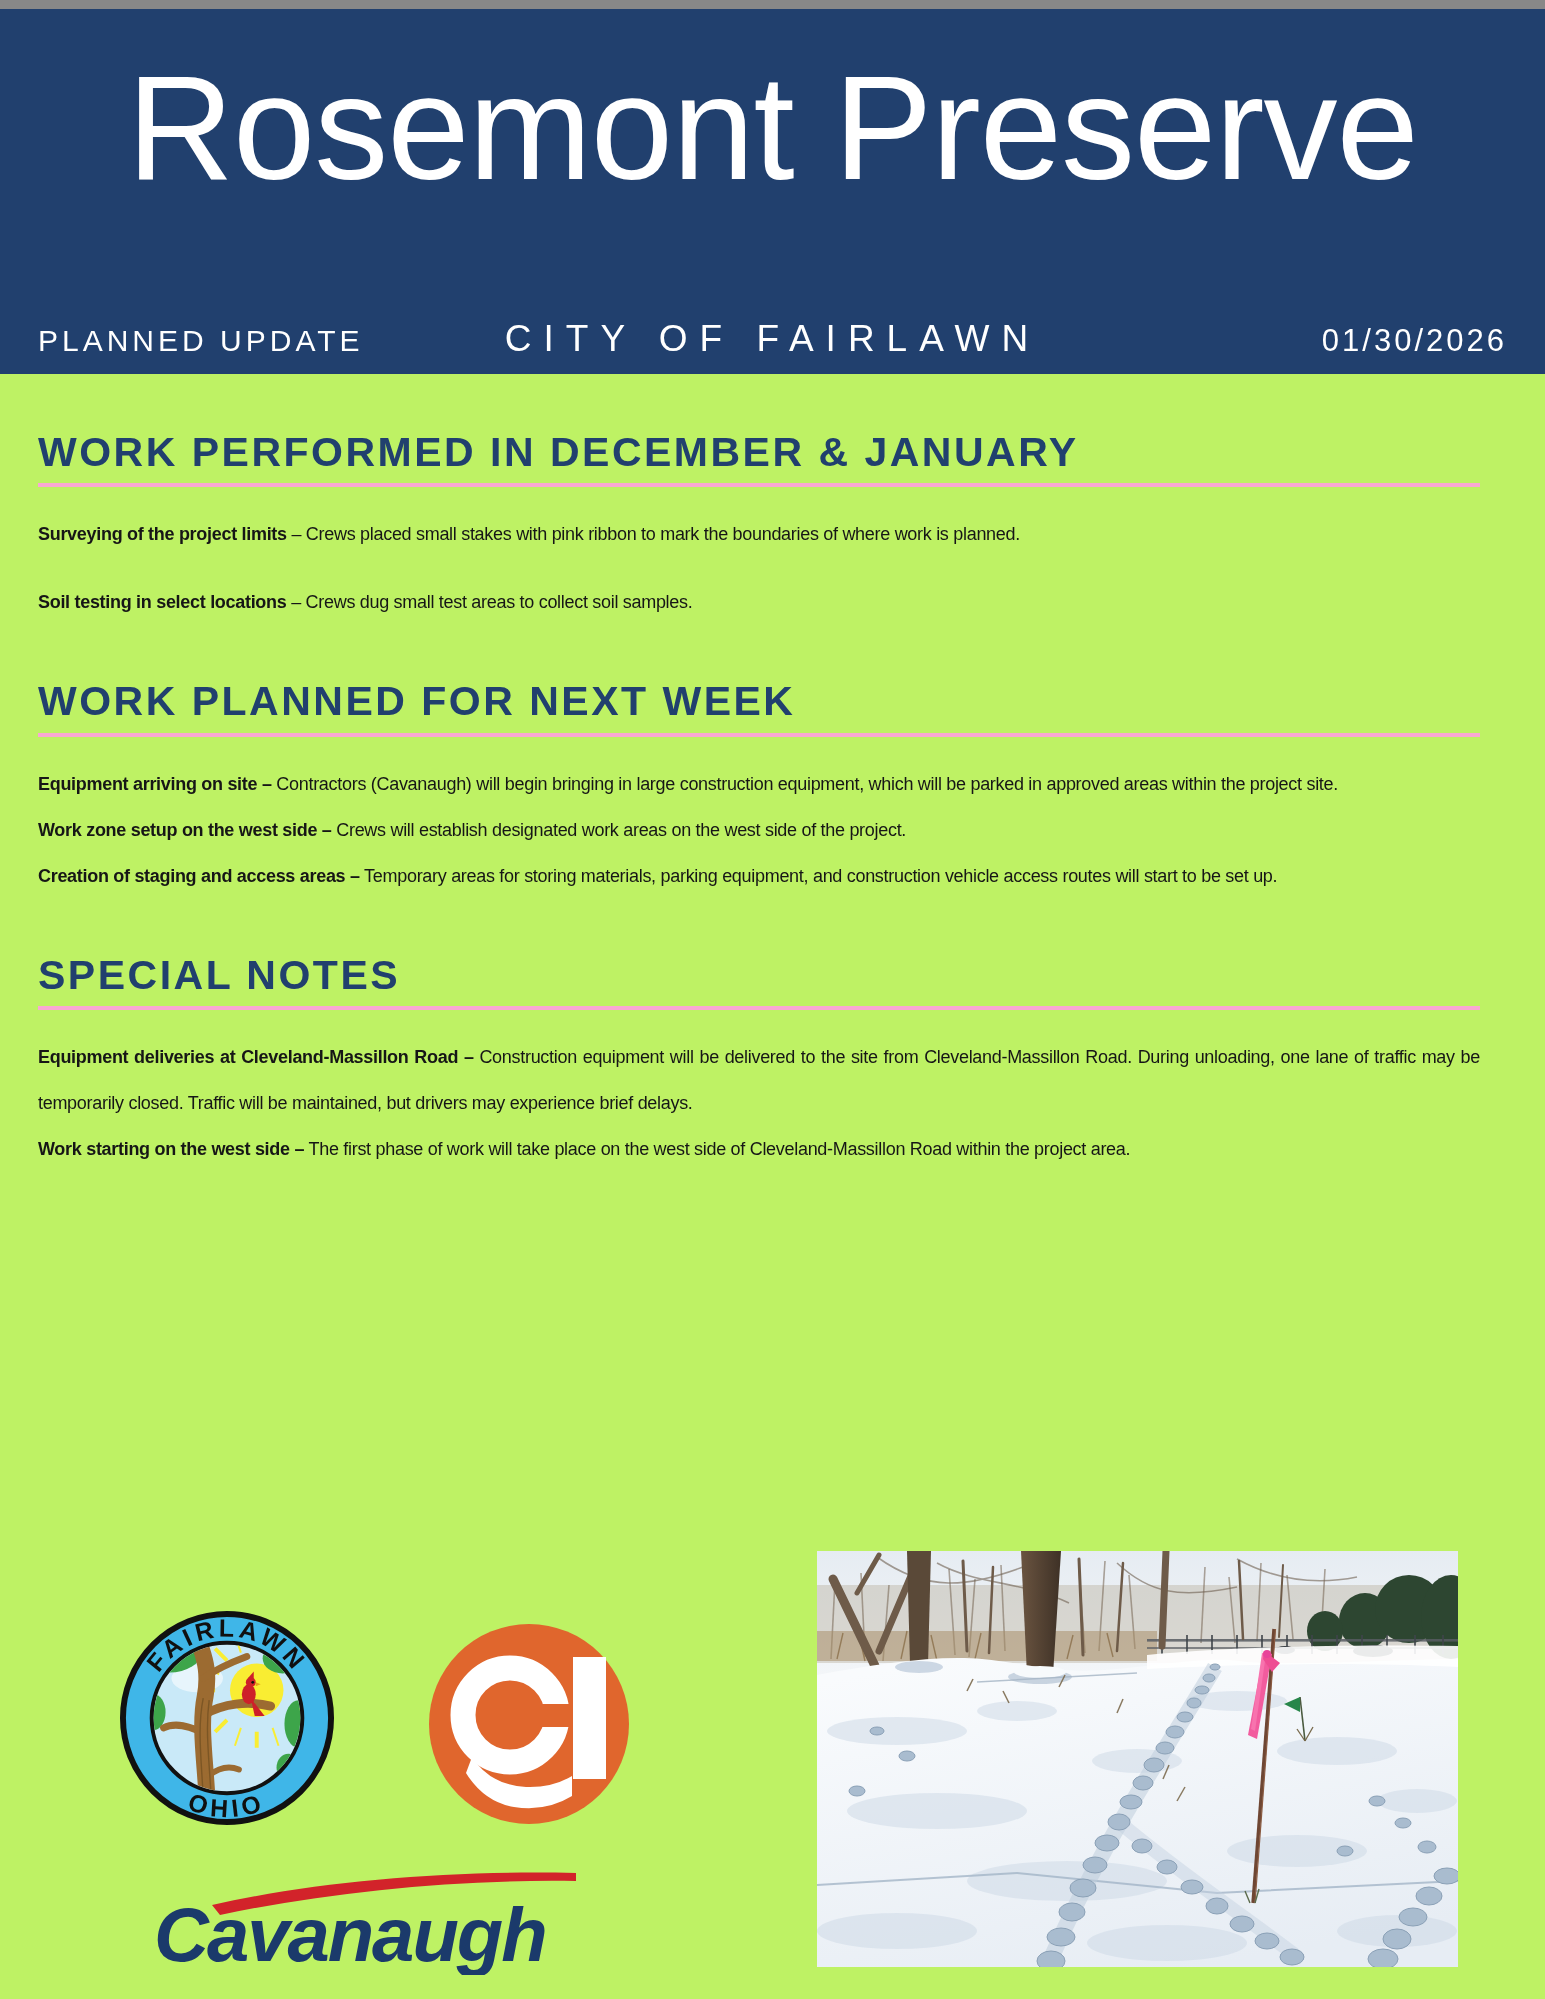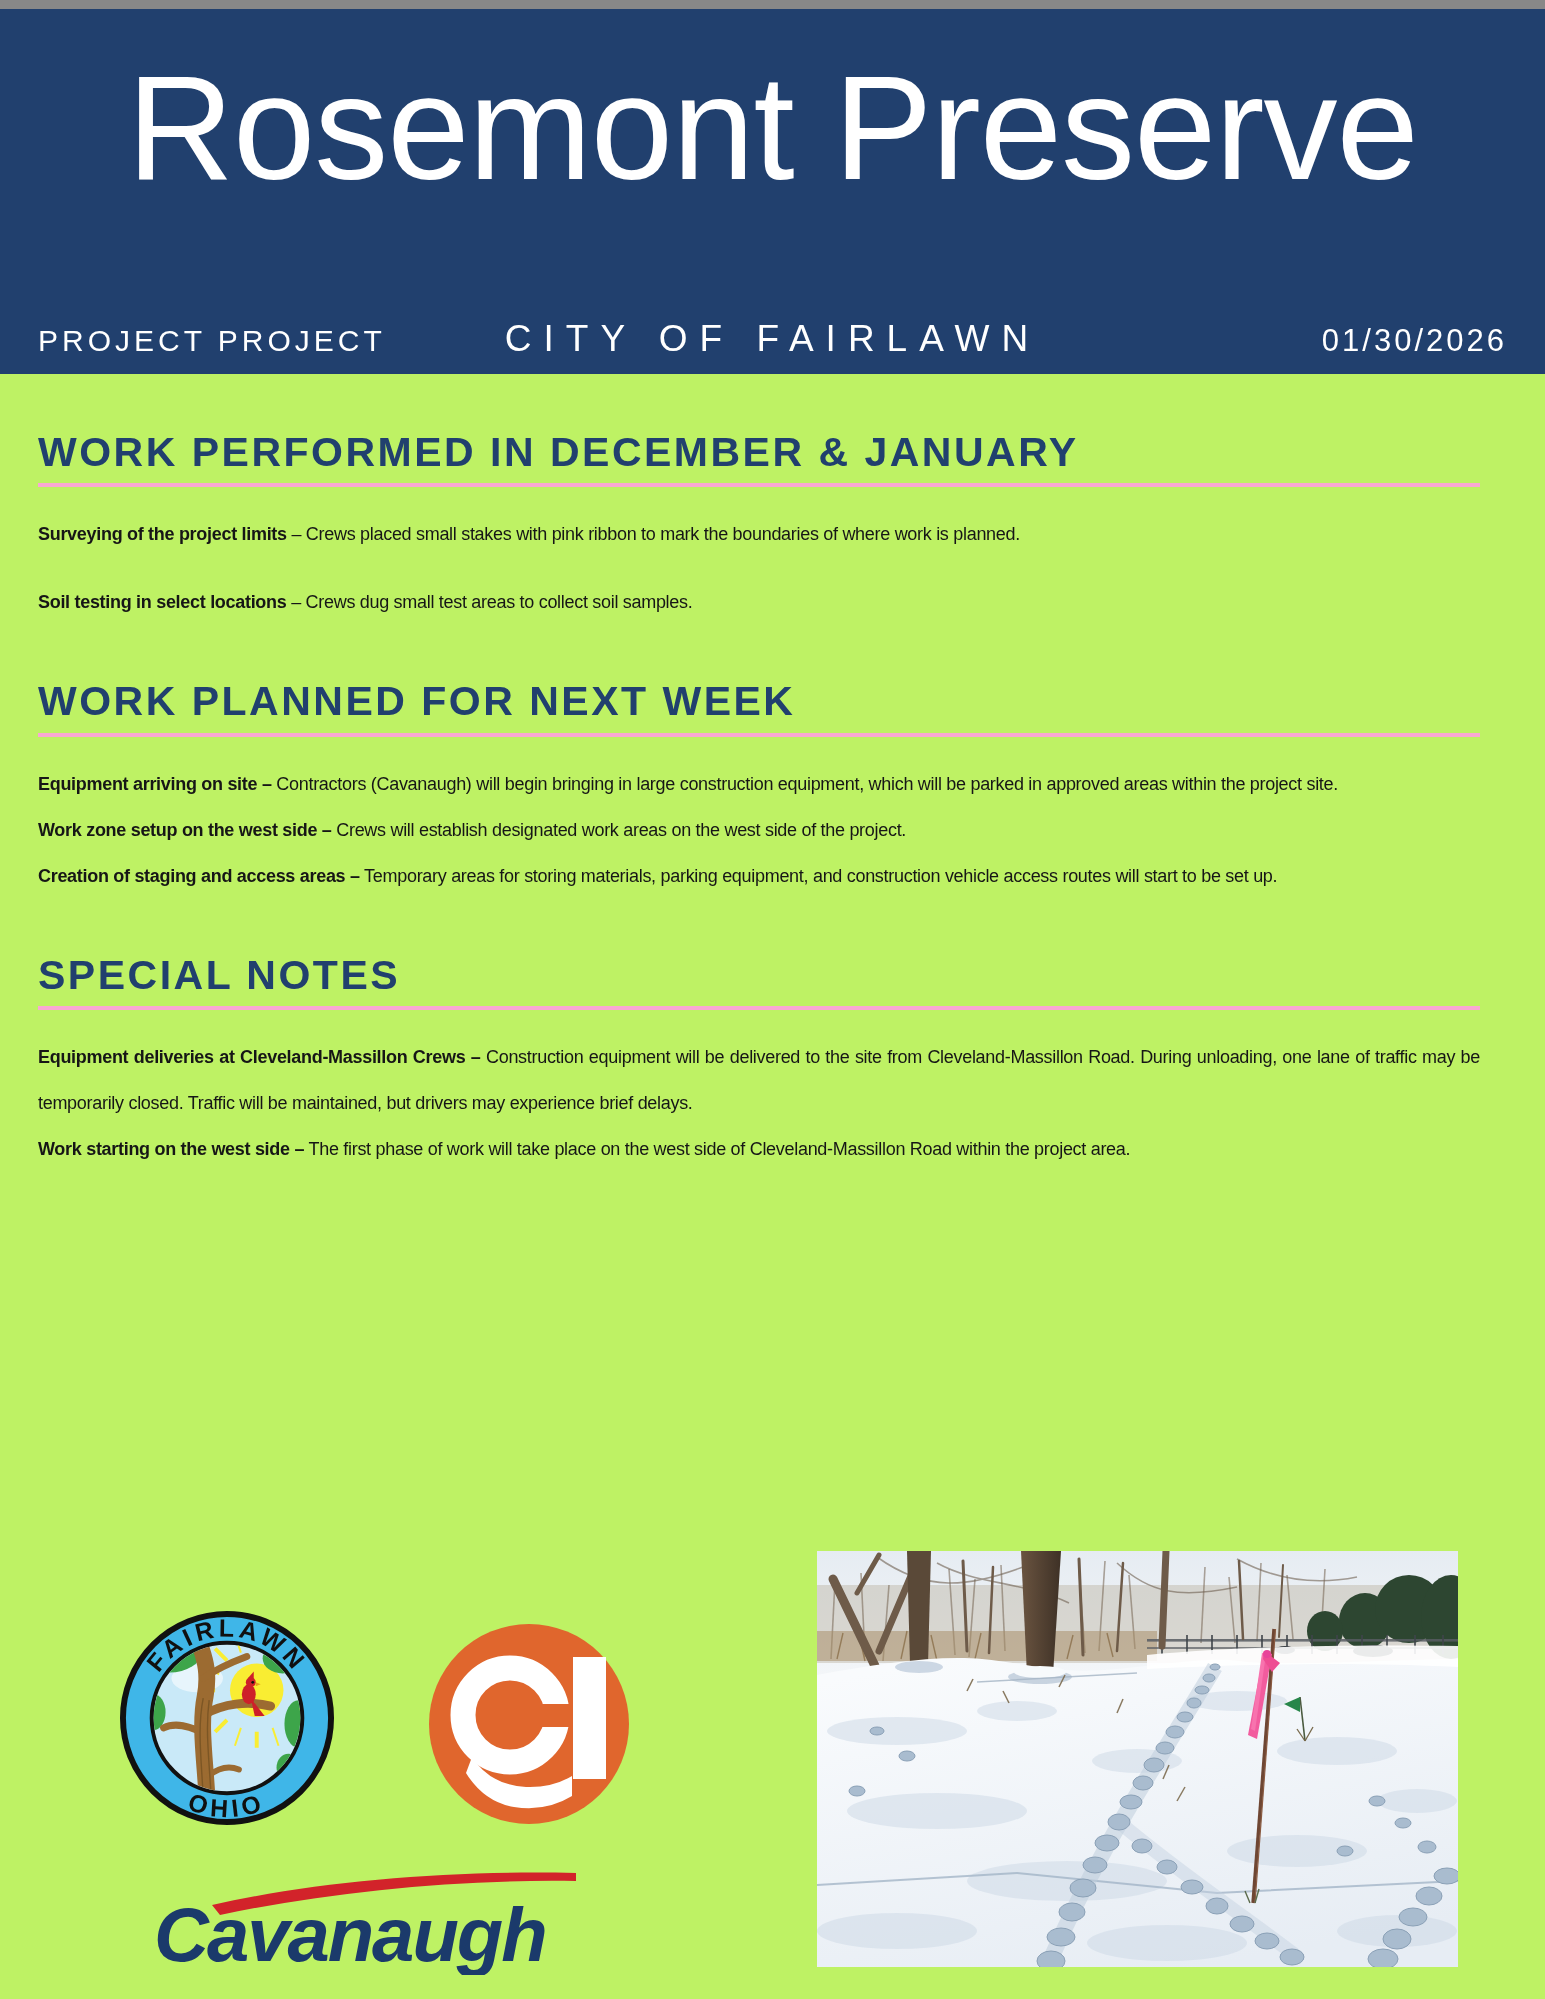--- a/index.html
+++ b/index.html
@@ -48,21 +48,21 @@
   .photo-wrap svg{display:block;width:100%;height:100%;}
 </style>
 </head>
 <body>
 
 <div class="page">
 
   <div class="band">
     <h1>Rosemont Preserve</h1>
     <div class="band-row">
-      <span class="band-left">PROJECT PROJECT</span>
+      <span class="band-left">PLANNED UPDATE</span>
       <span class="band-center">CITY OF FAIRLAWN</span>
       <span class="band-right">01/30/2026</span>
     </div>
   </div>
 
   <div class="content">
 
     <section>
       <h2 class="first">WORK PERFORMED IN DECEMBER &amp; JANUARY</h2>
       <p class="item gap"><strong>Surveying of the project limits</strong><span> – Crews placed small stakes with pink ribbon to mark the boundaries of where work is planned.</span></p>
@@ -71,21 +71,21 @@
 
     <section>
       <h2>WORK PLANNED FOR NEXT WEEK</h2>
       <p class="item"><strong>Equipment arriving on site –</strong><span> Contractors (Cavanaugh) will begin bringing in large construction equipment, which will be parked in approved areas within the project site.</span></p>
       <p class="item"><strong>Work zone setup on the west side –</strong><span> Crews will establish designated work areas on the west side of the project.</span></p>
       <p class="item"><strong>Creation of staging and access areas –</strong><span> Temporary areas for storing materials, parking equipment, and construction vehicle access routes will start to be set up.</span></p>
     </section>
 
     <section>
       <h2>SPECIAL NOTES</h2>
-      <p class="item"><strong>Equipment deliveries at Cleveland-Massillon Crews –</strong><span> Construction equipment will be delivered to the site from Cleveland-Massillon Road. During unloading, one lane of traffic may be temporarily closed. Traffic will be maintained, but drivers may experience brief delays.</span></p>
+      <p class="item"><strong>Equipment deliveries at Cleveland-Massillon Road –</strong><span> Construction equipment will be delivered to the site from Cleveland-Massillon Road. During unloading, one lane of traffic may be temporarily closed. Traffic will be maintained, but drivers may experience brief delays.</span></p>
       <p class="item"><strong>Work starting on the west side –</strong><span> The first phase of work will take place on the west side of Cleveland-Massillon Road within the project area.</span></p>
     </section>
   </div>
 
   <div class="seal">
     <svg viewBox="0 0 220 220" width="100%" height="100%">
       <circle cx="110" cy="110" r="105" fill="#3FB6E8" stroke="#111111" stroke-width="6"></circle>
       <circle cx="110" cy="110" r="76" fill="#C9E9F8" stroke="#111111" stroke-width="4"></circle>
       <defs>
         <clipPath id="sealClip">

